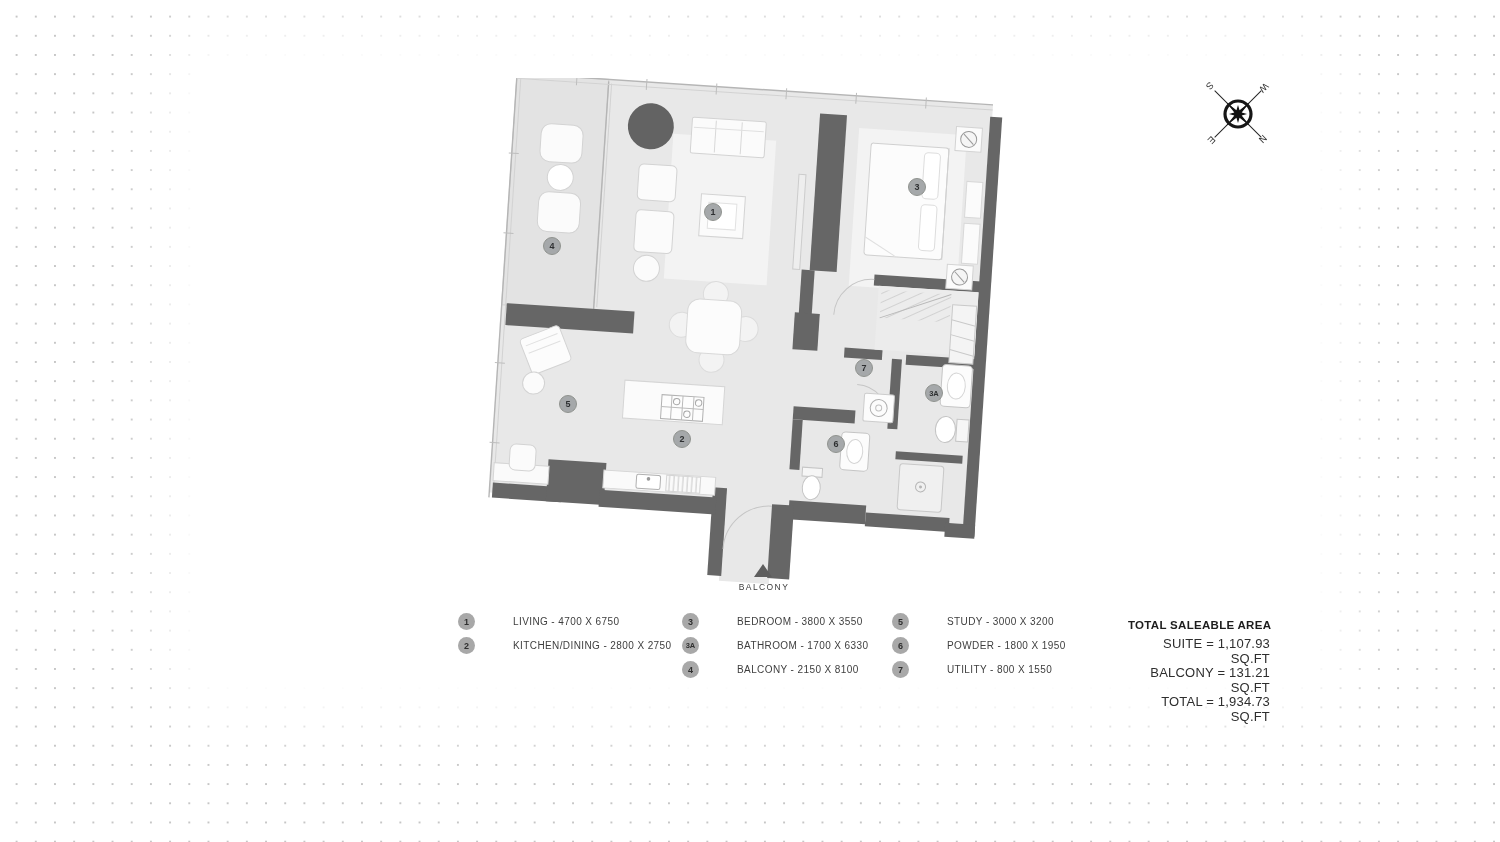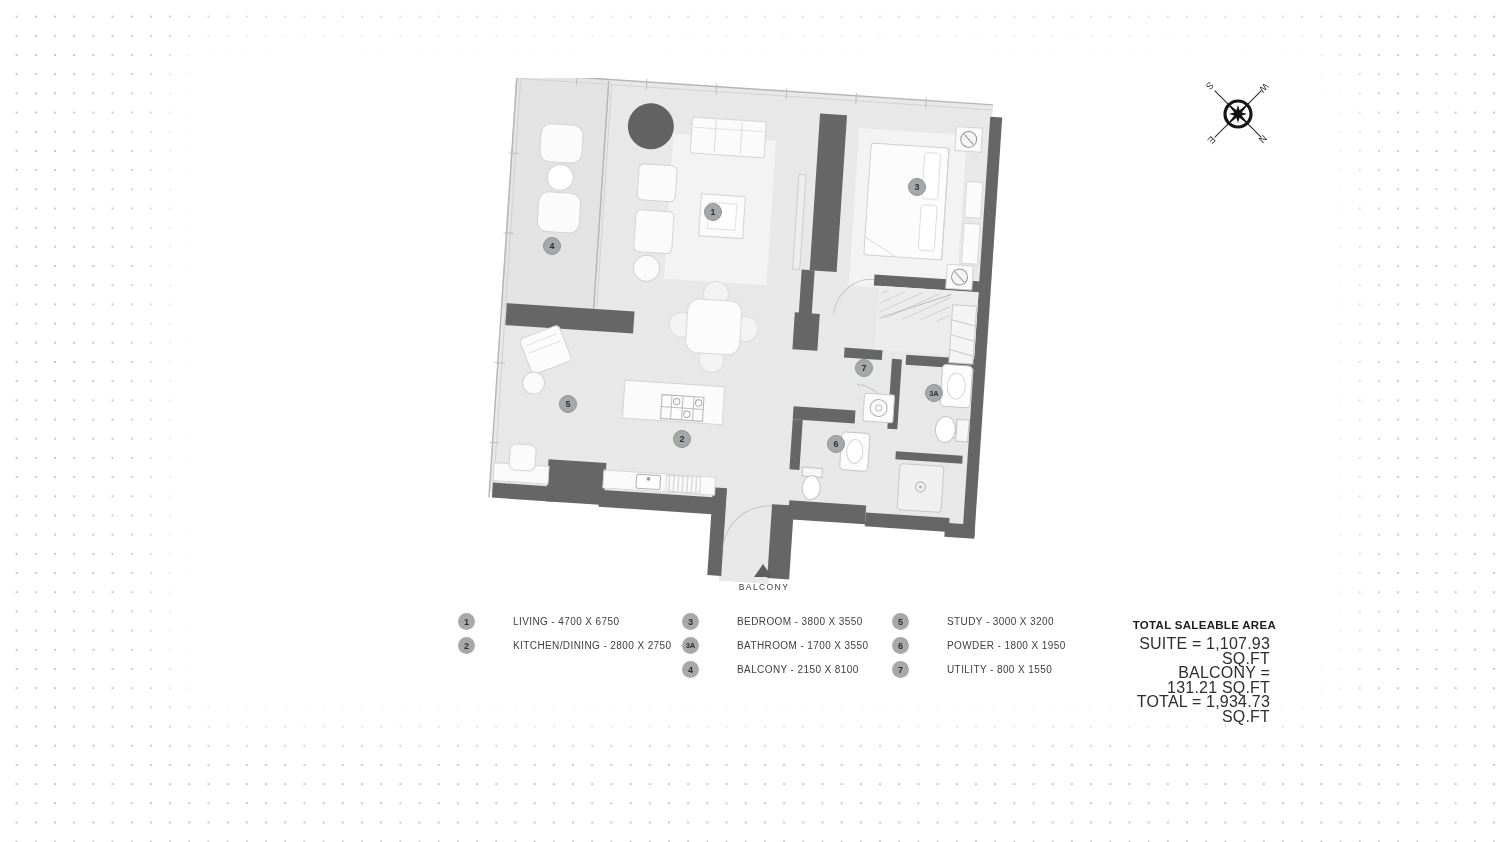--- a/index.html
+++ b/index.html
@@ -41,22 +41,22 @@
   .legend-col{position:absolute;top:613px;}
   .legend-col .legend-item{display:flex;align-items:center;height:17px;margin-bottom:7px;}
   .badge{
     width:17px;height:17px;border-radius:50%;background:#a8a8a8;
     color:#2f2f2f;font-size:9px;font-weight:bold;flex:0 0 17px;
     display:flex;align-items:center;justify-content:center;margin-right:10px;
   }
   .badge.small{font-size:7.5px;}
   .legend-label{font-size:10px;color:#3e3e3e;letter-spacing:0.4px;white-space:nowrap;margin-left:28px;}
   .area-block{position:absolute;left:1128px;top:619px;width:148px;}
-  .area-title{font-size:11.5px;font-weight:bold;color:#1d1d1d;text-align:right;letter-spacing:0.3px;margin-bottom:6px;}
-  .area-row{font-size:16px;color:#2e2e2e;text-align:right;line-height:14.5px;letter-spacing:0.2px;padding-right:6px;}
+  .area-title{font-size:11.5px;font-weight:bold;color:#1d1d1d;text-align:left;letter-spacing:0.3px;margin-bottom:6px;}
+  .area-row{font-size:13px;color:#2e2e2e;text-align:right;line-height:14.5px;letter-spacing:0.2px;padding-right:6px;}
   .compass{position:absolute;left:1193px;top:69px;}
 </style>
 </head>
 <body>
 
 <div class="dots"></div>
 <div class="white-card"></div>
 
 <svg class="plan-svg" width="540" height="540" viewBox="0 0 540 540">
   <defs>
@@ -272,21 +272,21 @@
     <span class="legend-label">KITCHEN/DINING - 2800 X 2750</span>
   </div>
 </div>
 <div class="legend-col" style="left:682px;">
   <div class="legend-item">
     <span class="badge">3</span>
     <span class="legend-label">BEDROOM - 3800 X 3550</span>
   </div>
   <div class="legend-item">
     <span class="badge small">3A</span>
-    <span class="legend-label">BATHROOM - 1700 X 3550</span>
+    <span class="legend-label">BATHROOM - 1700 X 6330</span>
   </div>
   <div class="legend-item">
     <span class="badge">4</span>
     <span class="legend-label">BALCONY - 2150 X 8100</span>
   </div>
 </div>
 <div class="legend-col" style="left:892px;">
   <div class="legend-item">
     <span class="badge">5</span>
     <span class="legend-label">STUDY - 3000 X 3200</span>

